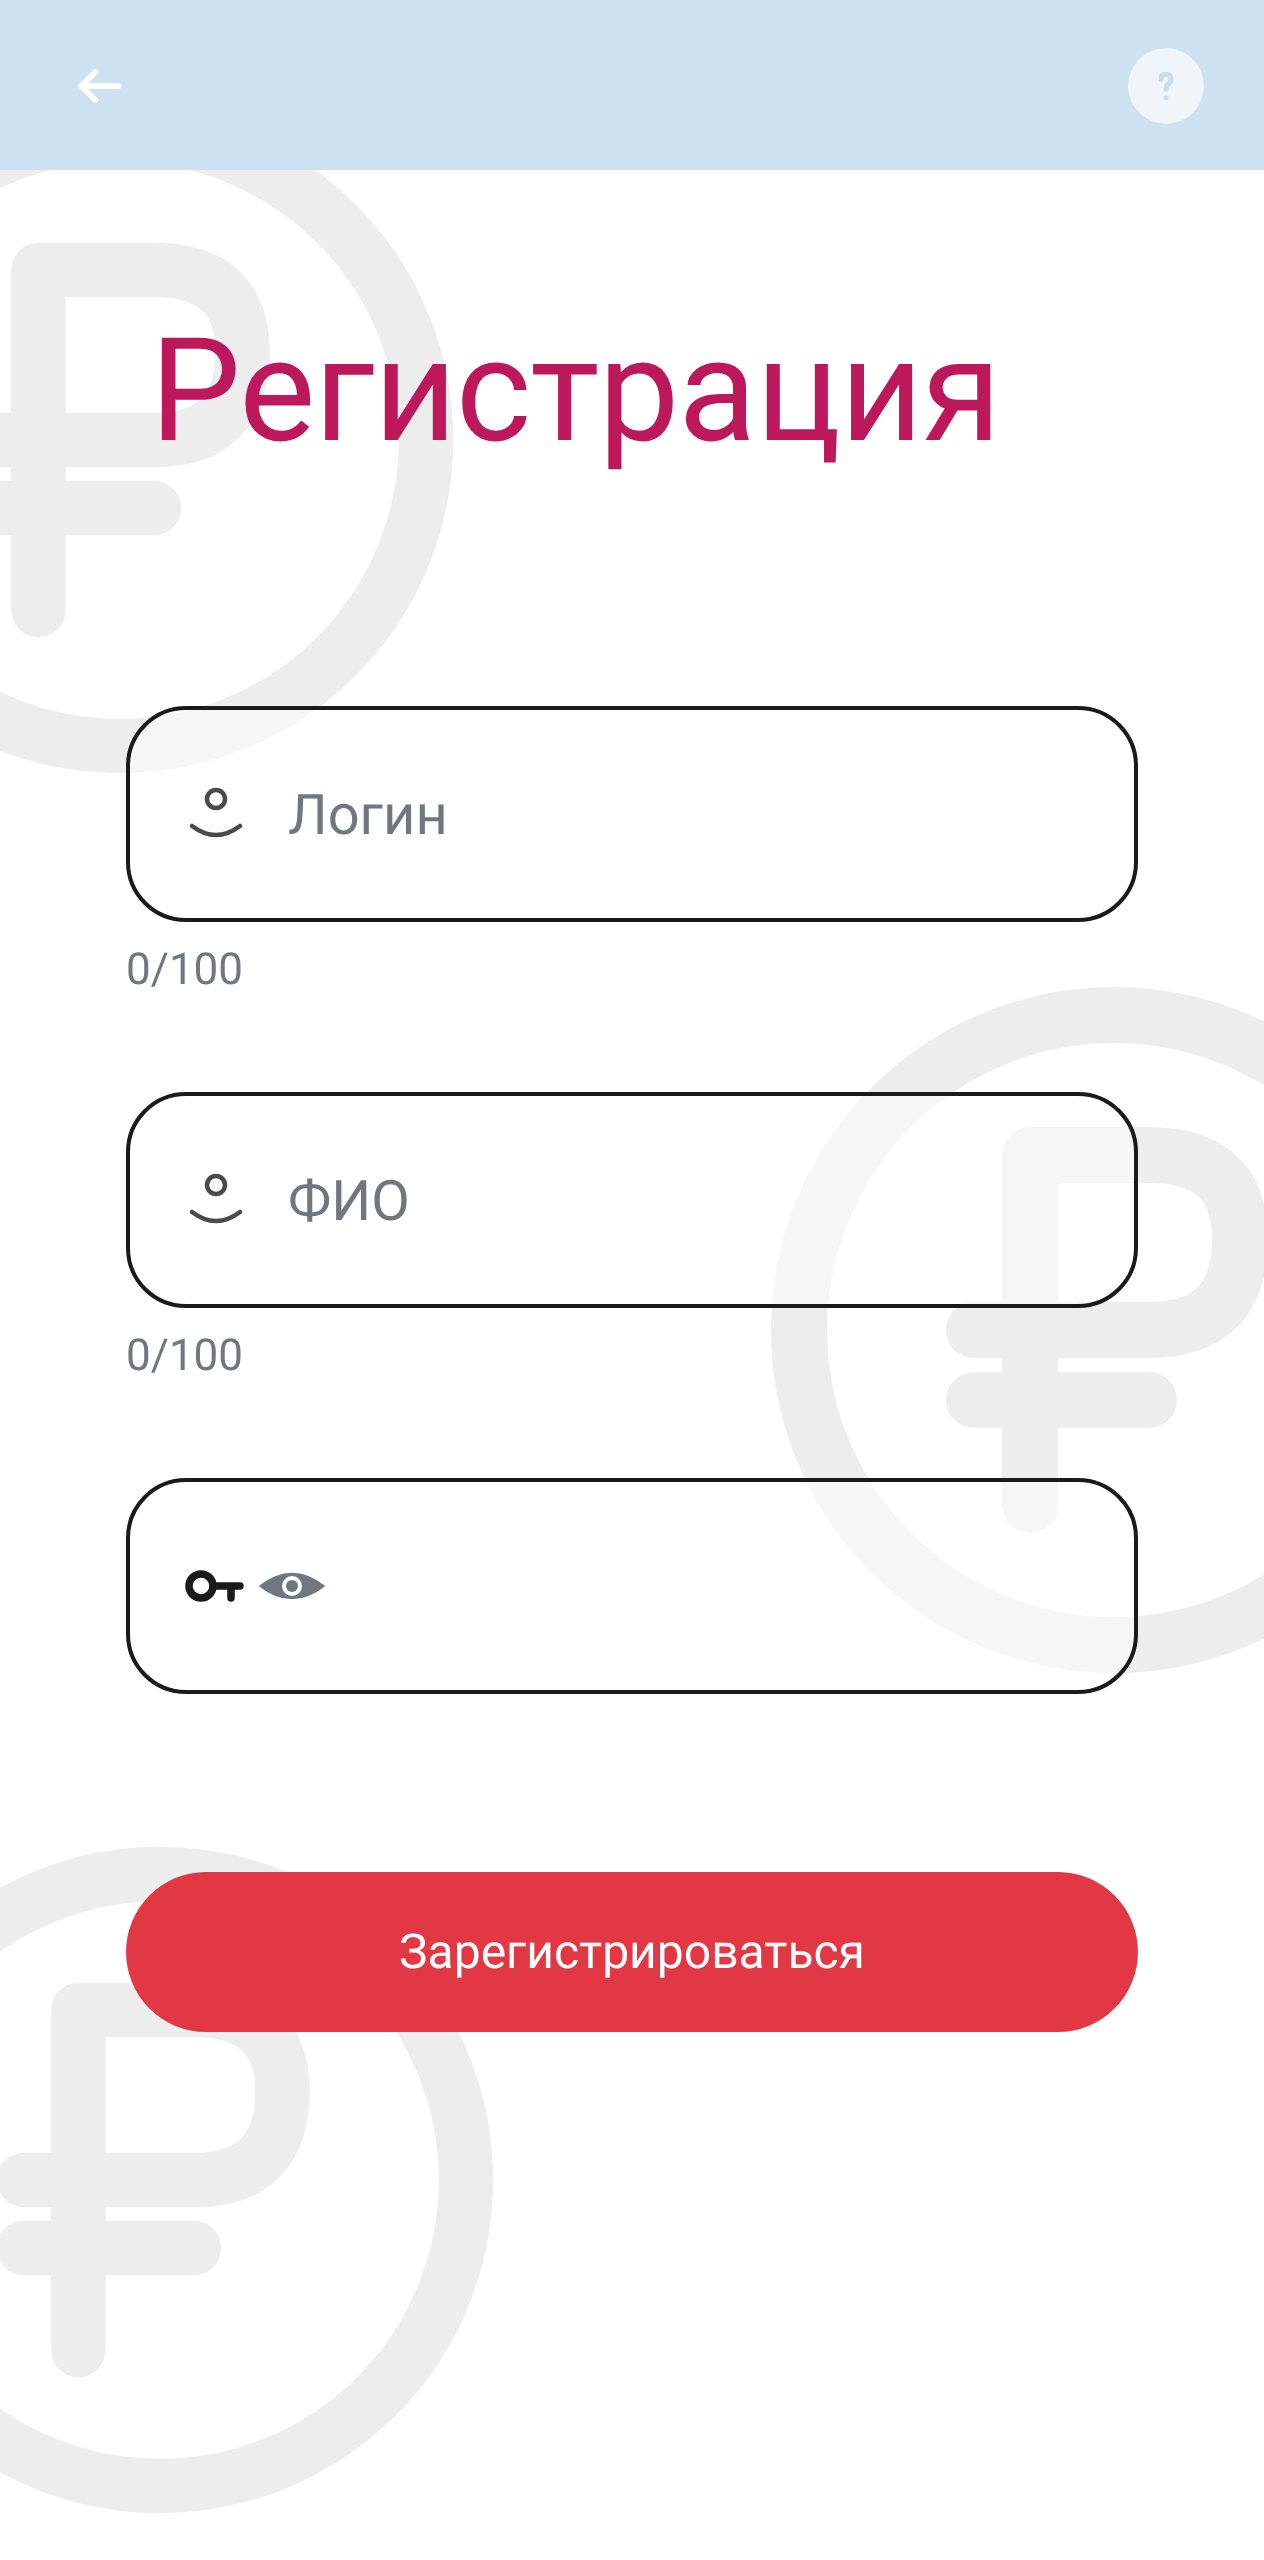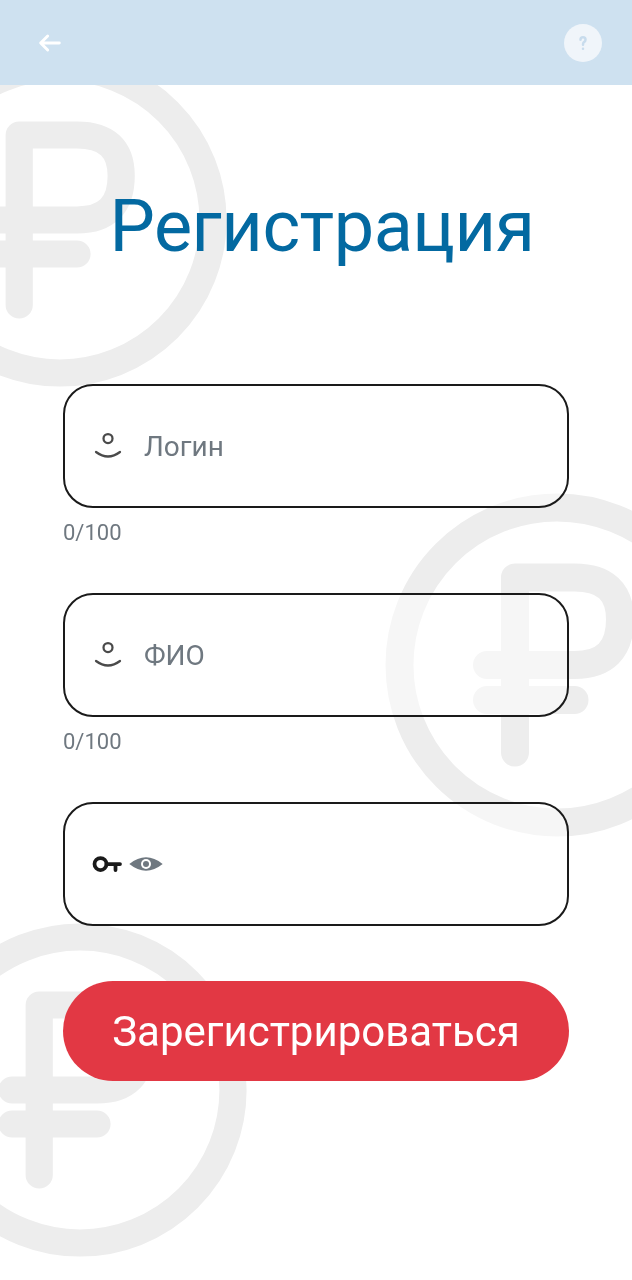--- a/index.html
+++ b/index.html
@@ -85,42 +85,42 @@
     
     .content {
       position: relative;
       z-index: 1;
       padding: 0 63px;
     }
     
     .page-title {
       font-size: 72px;
       font-weight: 400;
-      color: #0369a1;
-      margin-top: 99px;
-      text-align: center;
+      color: #be185d;
+      margin-top: 68px;
+      text-align: left;
       padding-left: 12px;
       letter-spacing: -0.5px;
     }
     
     .form-field {
       margin-top: 110px;
       position: relative;
     }
     .form-field:first-of-type {
       margin-top: 115px;
     }
     .form-field.tight {
       margin-top: 48px;
     }
     
     .input-container {
       border: 2px solid #1a1a1a;
       border-radius: 30px;
-      height: 124px;
+      height: 108px;
       display: flex;
       align-items: center;
       padding: 0 25px;
       background: rgba(255,255,255,0.5);
     }
     
     .input-icon {
       width: 36px;
       height: 36px;
       display: flex;
@@ -156,29 +156,29 @@
     .char-counter {
       text-align: left;
       font-size: 22px;
       color: #6f7880;
       margin-top: 12px;
       padding-right: 28px;
     }
     
     .submit-button {
       width: 100%;
-      height: 100px;
+      height: 80px;
       background: #e23844;
       border: none;
       border-radius: 50px;
       color: #ffffff;
-      font-size: 42px;
+      font-size: 24px;
       font-weight: 400;
       cursor: pointer;
-      margin-top: 55px;
+      margin-top: 89px;
       font-family: inherit;
     }
   </style>
 </head>
 <body>
 
 <div class="bg-decoration bg-decor-1">
   <svg viewBox="0 0 100 100">
     <circle cx="50" cy="50" r="45" fill="none" stroke="#ededed" stroke-width="8"></circle>
     <path d="M 38 25 L 38 75 M 38 25 L 55 25 Q 68 25 68 37 Q 68 50 55 50 L 30 50 M 30 60 L 55 60" fill="none" stroke="#ededed" stroke-width="8" stroke-linecap="round"></path>

